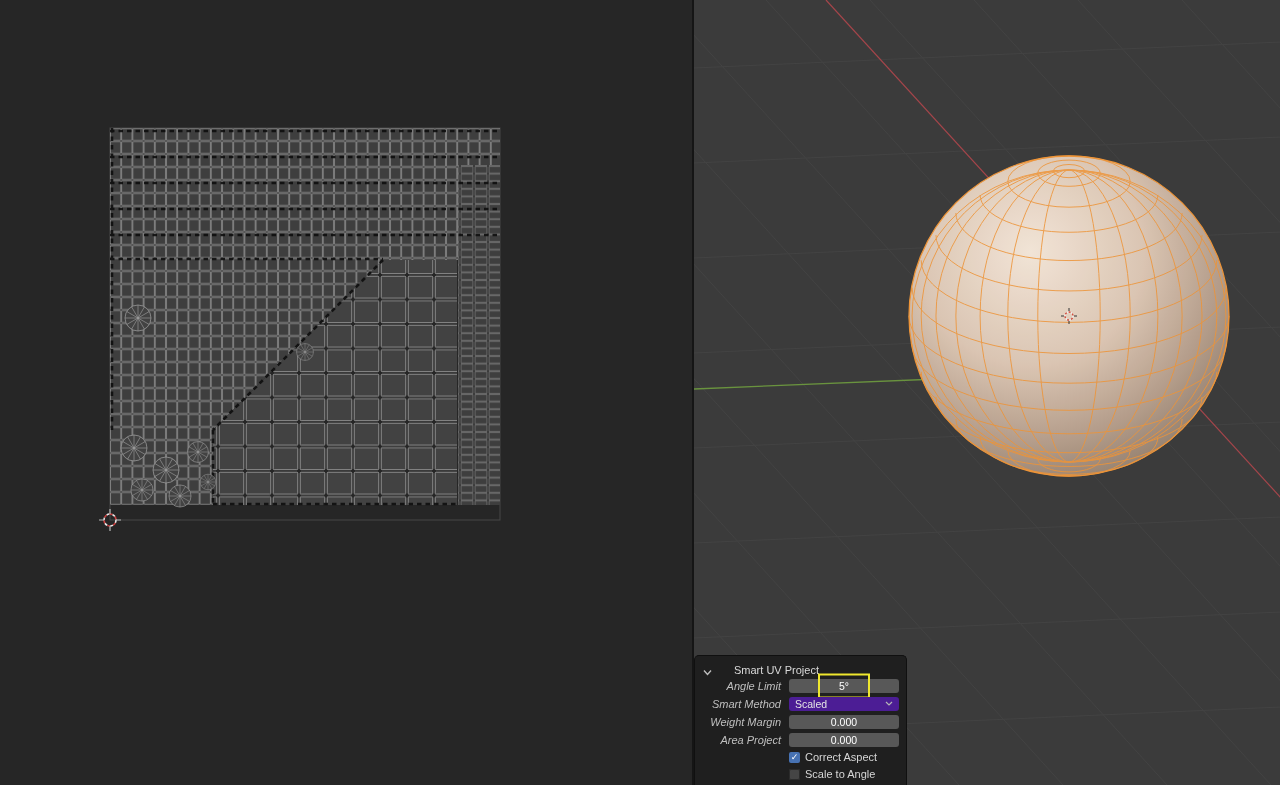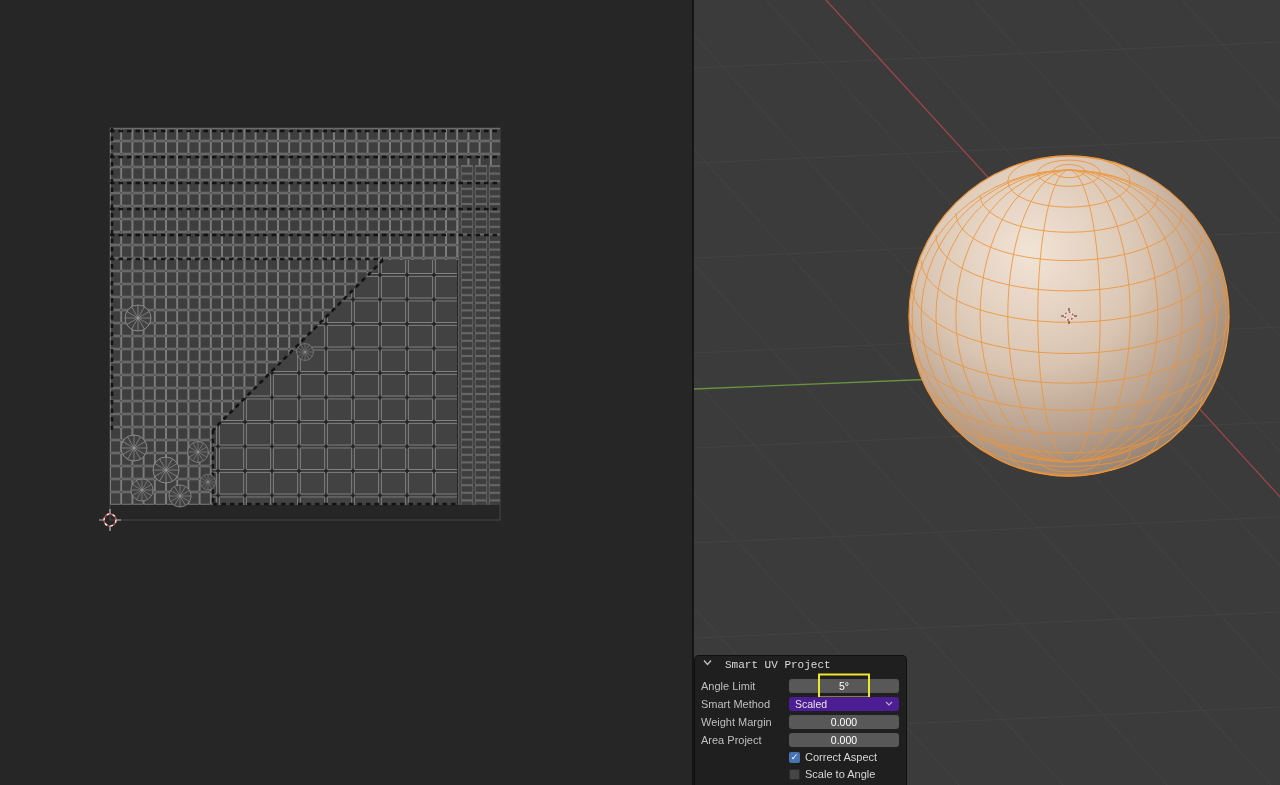--- a/index.html
+++ b/index.html
@@ -14,23 +14,23 @@
   .vp-pane svg{position:absolute;left:0;top:0;}
   #uvsvg{position:absolute;left:110px;top:128px;overflow:visible;}
 
   
   .op-panel{
     position:absolute;left:694px;top:655px;width:213px;height:130px;
     background:rgba(30,30,30,.97);border:1px solid #101010;border-bottom:none;
     border-radius:5px 5px 0 0;color:#c8c8c8;font-size:11px;box-sizing:border-box;
     padding-top:3px;z-index:5;
   }
-  .op-header{display:flex;align-items:flex-start;gap:13px;height:17px;padding:0 8px;color:#d9d9d9;font-family:Liberation Mono, monospace;}
+  .op-header{display:flex;align-items:flex-end;gap:22px;height:17px;padding:0 8px;color:#d9d9d9;}
   .op-row{display:flex;align-items:center;height:17px;padding:0 7px 0 6px;margin:1px 0;}
-  .op-label{width:80px;flex:none;text-align:left;padding-right:8px;color:#bfbfbf;white-space:nowrap;}
+  .op-label{width:80px;flex:none;text-align:right;padding-right:8px;color:#bfbfbf;white-space:nowrap;font-style:italic;}
   .op-widget{
     flex:1;height:14px;border-radius:3px;background:#585858;color:#fff;
     display:flex;align-items:center;justify-content:center;
     font-size:10.5px;position:relative;
   }
   .op-widget.dropdown{background:#4c1d95;justify-content:flex-start;padding:0 6px;color:#e5e5e5;}
   .dd-chev{margin-left:auto;display:block;}
   .hl-box{
     position:absolute;left:50%;top:50%;transform:translate(-50%,-50%);
     width:48px;height:21px;border:2px solid #efe72e;pointer-events:none;

